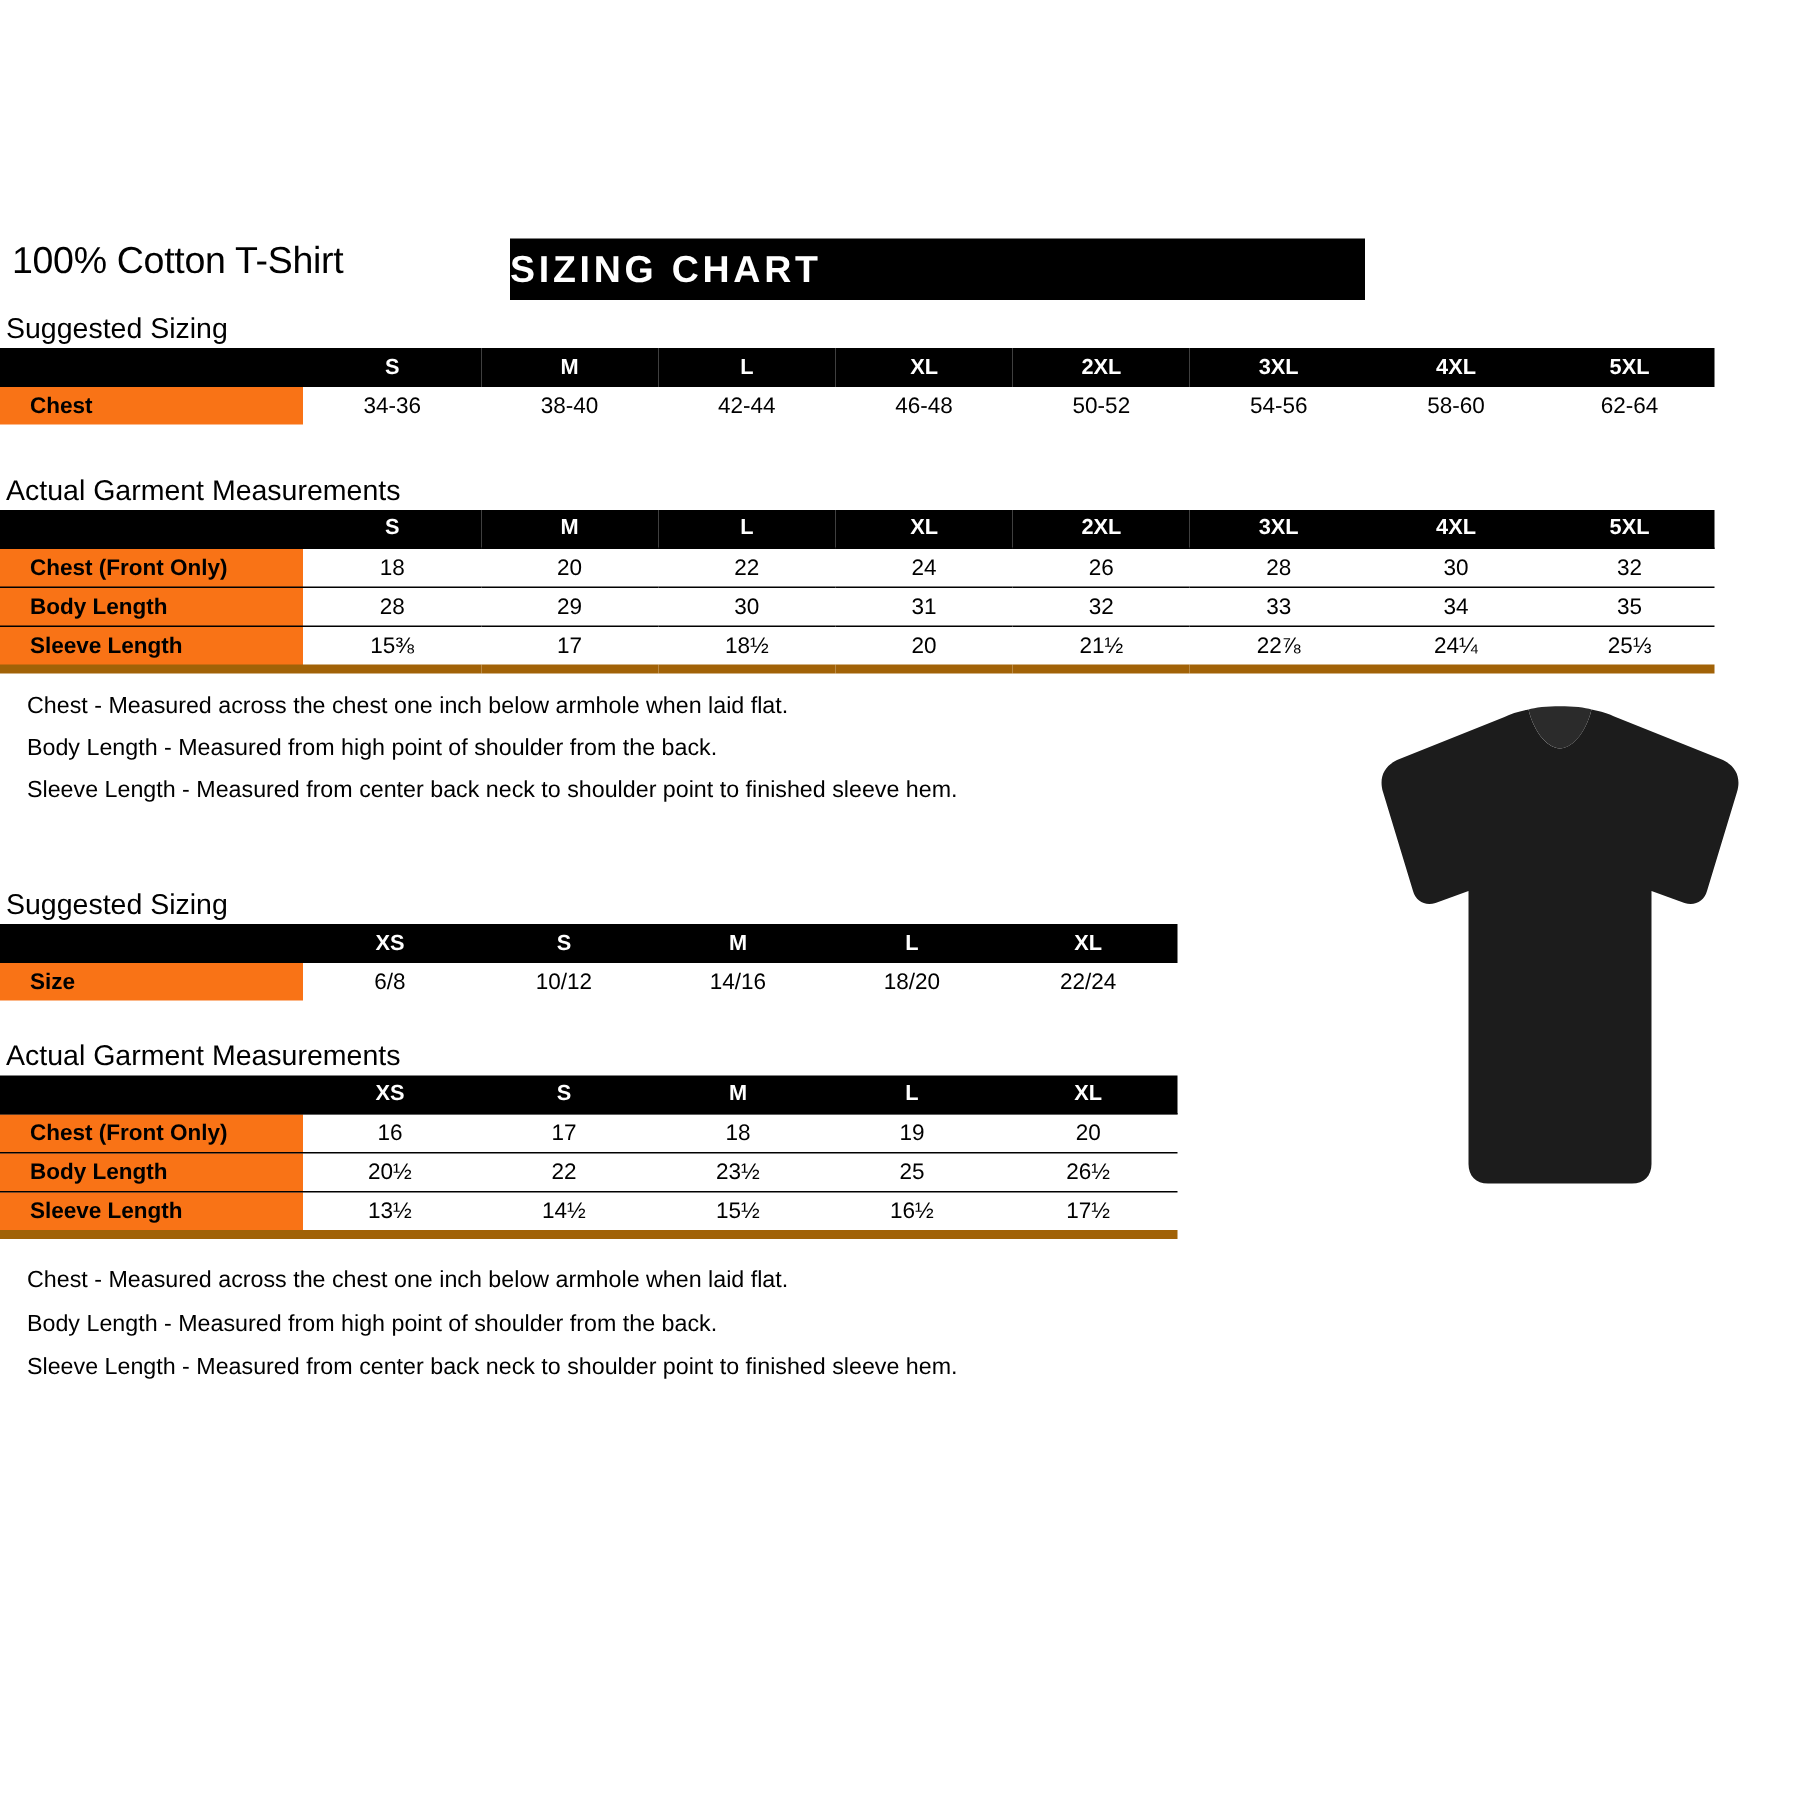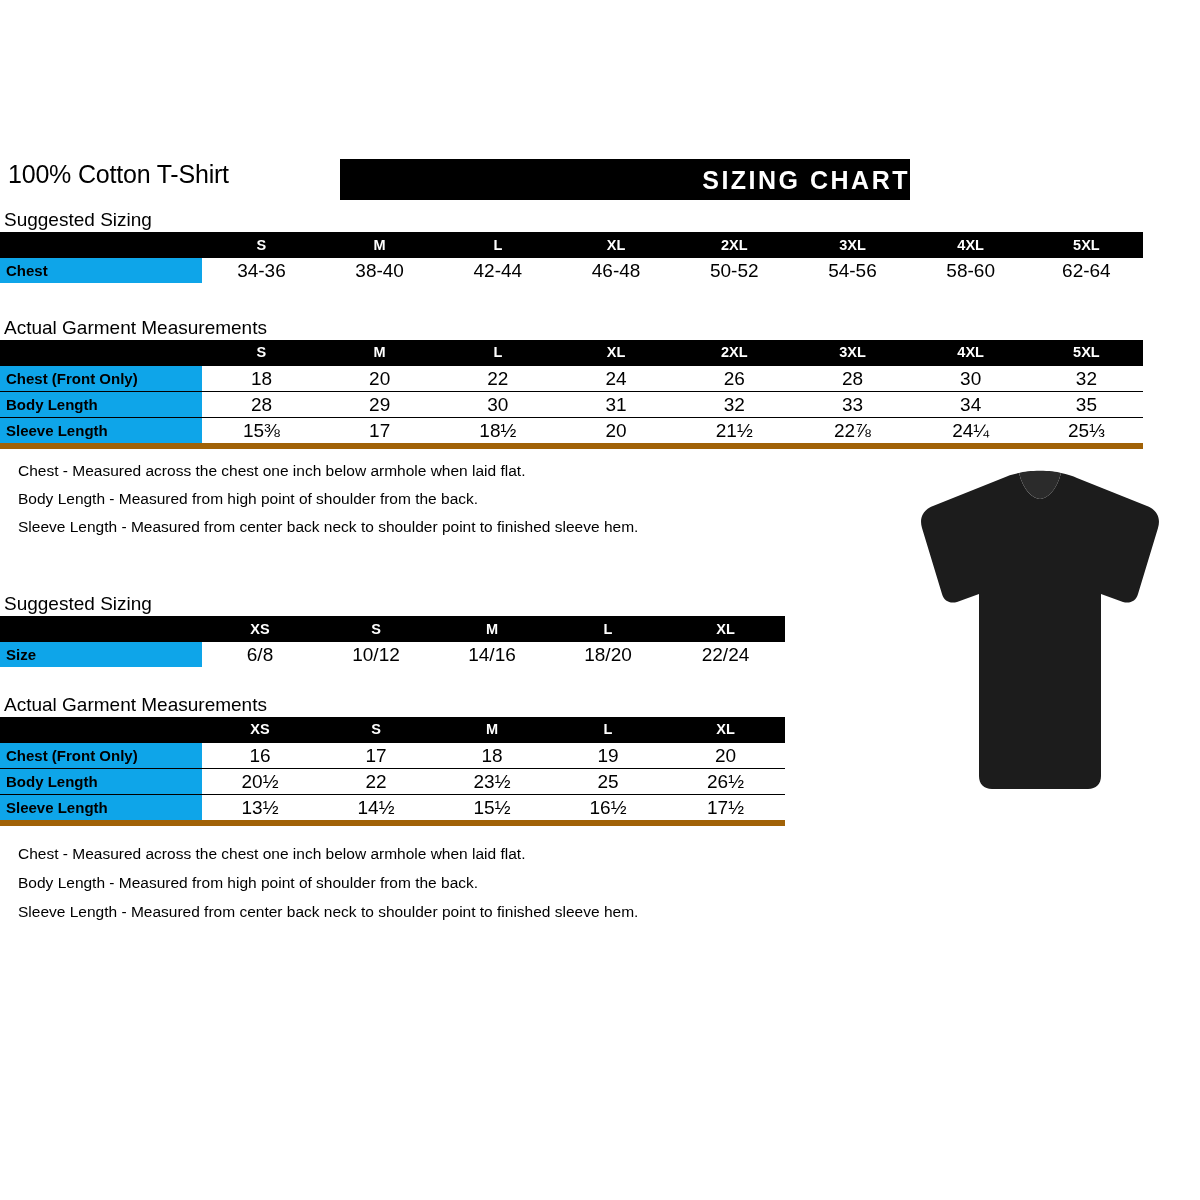--- a/index.html
+++ b/index.html
@@ -44,21 +44,21 @@
     top: -1px;
     width: 570px;
     height: 41px;
     background: #000000;
   }
   .sizing-banner .txt {
     position: absolute;
     left: 0;
     right: 0;
     top: 7px;
-    text-align: right;
+    text-align: left;
     color: #ffffff;
     font-size: 25px;
     font-weight: bold;
     letter-spacing: 2.5px;
   }
 
   .sublabel {
     position: absolute;
     font-size: 19px;
     font-weight: 400;
@@ -97,30 +97,30 @@
     color: #ffffff;
     font-weight: bold;
     font-size: 14.5px;
   }
   table.sz thead th.rowhead {
     background: #000000;
     color: #ffffff;
   }
   table.sz tbody td.rowhead {
     text-align: left;
-    padding-left: 6px;
+    padding-left: 20px;
     font-weight: bold;
     font-size: 15px;
-    background: #0ea5e9;
+    background: #f97316;
     color: #000;
   }
   table.sz tbody td {
     background: #ffffff;
     color: #000;
-    font-size: 19px;
+    font-size: 15px;
   }
   table.sz tbody tr.ruled td { border-top: 1px solid #000000; }
   table.sz tbody tr.ruled-last td { border-bottom: 6px solid #a16207; }
 
   
   table.sz.band thead th { height: 26px; line-height: 26px; }
 
   
   .note {
     position: absolute;

